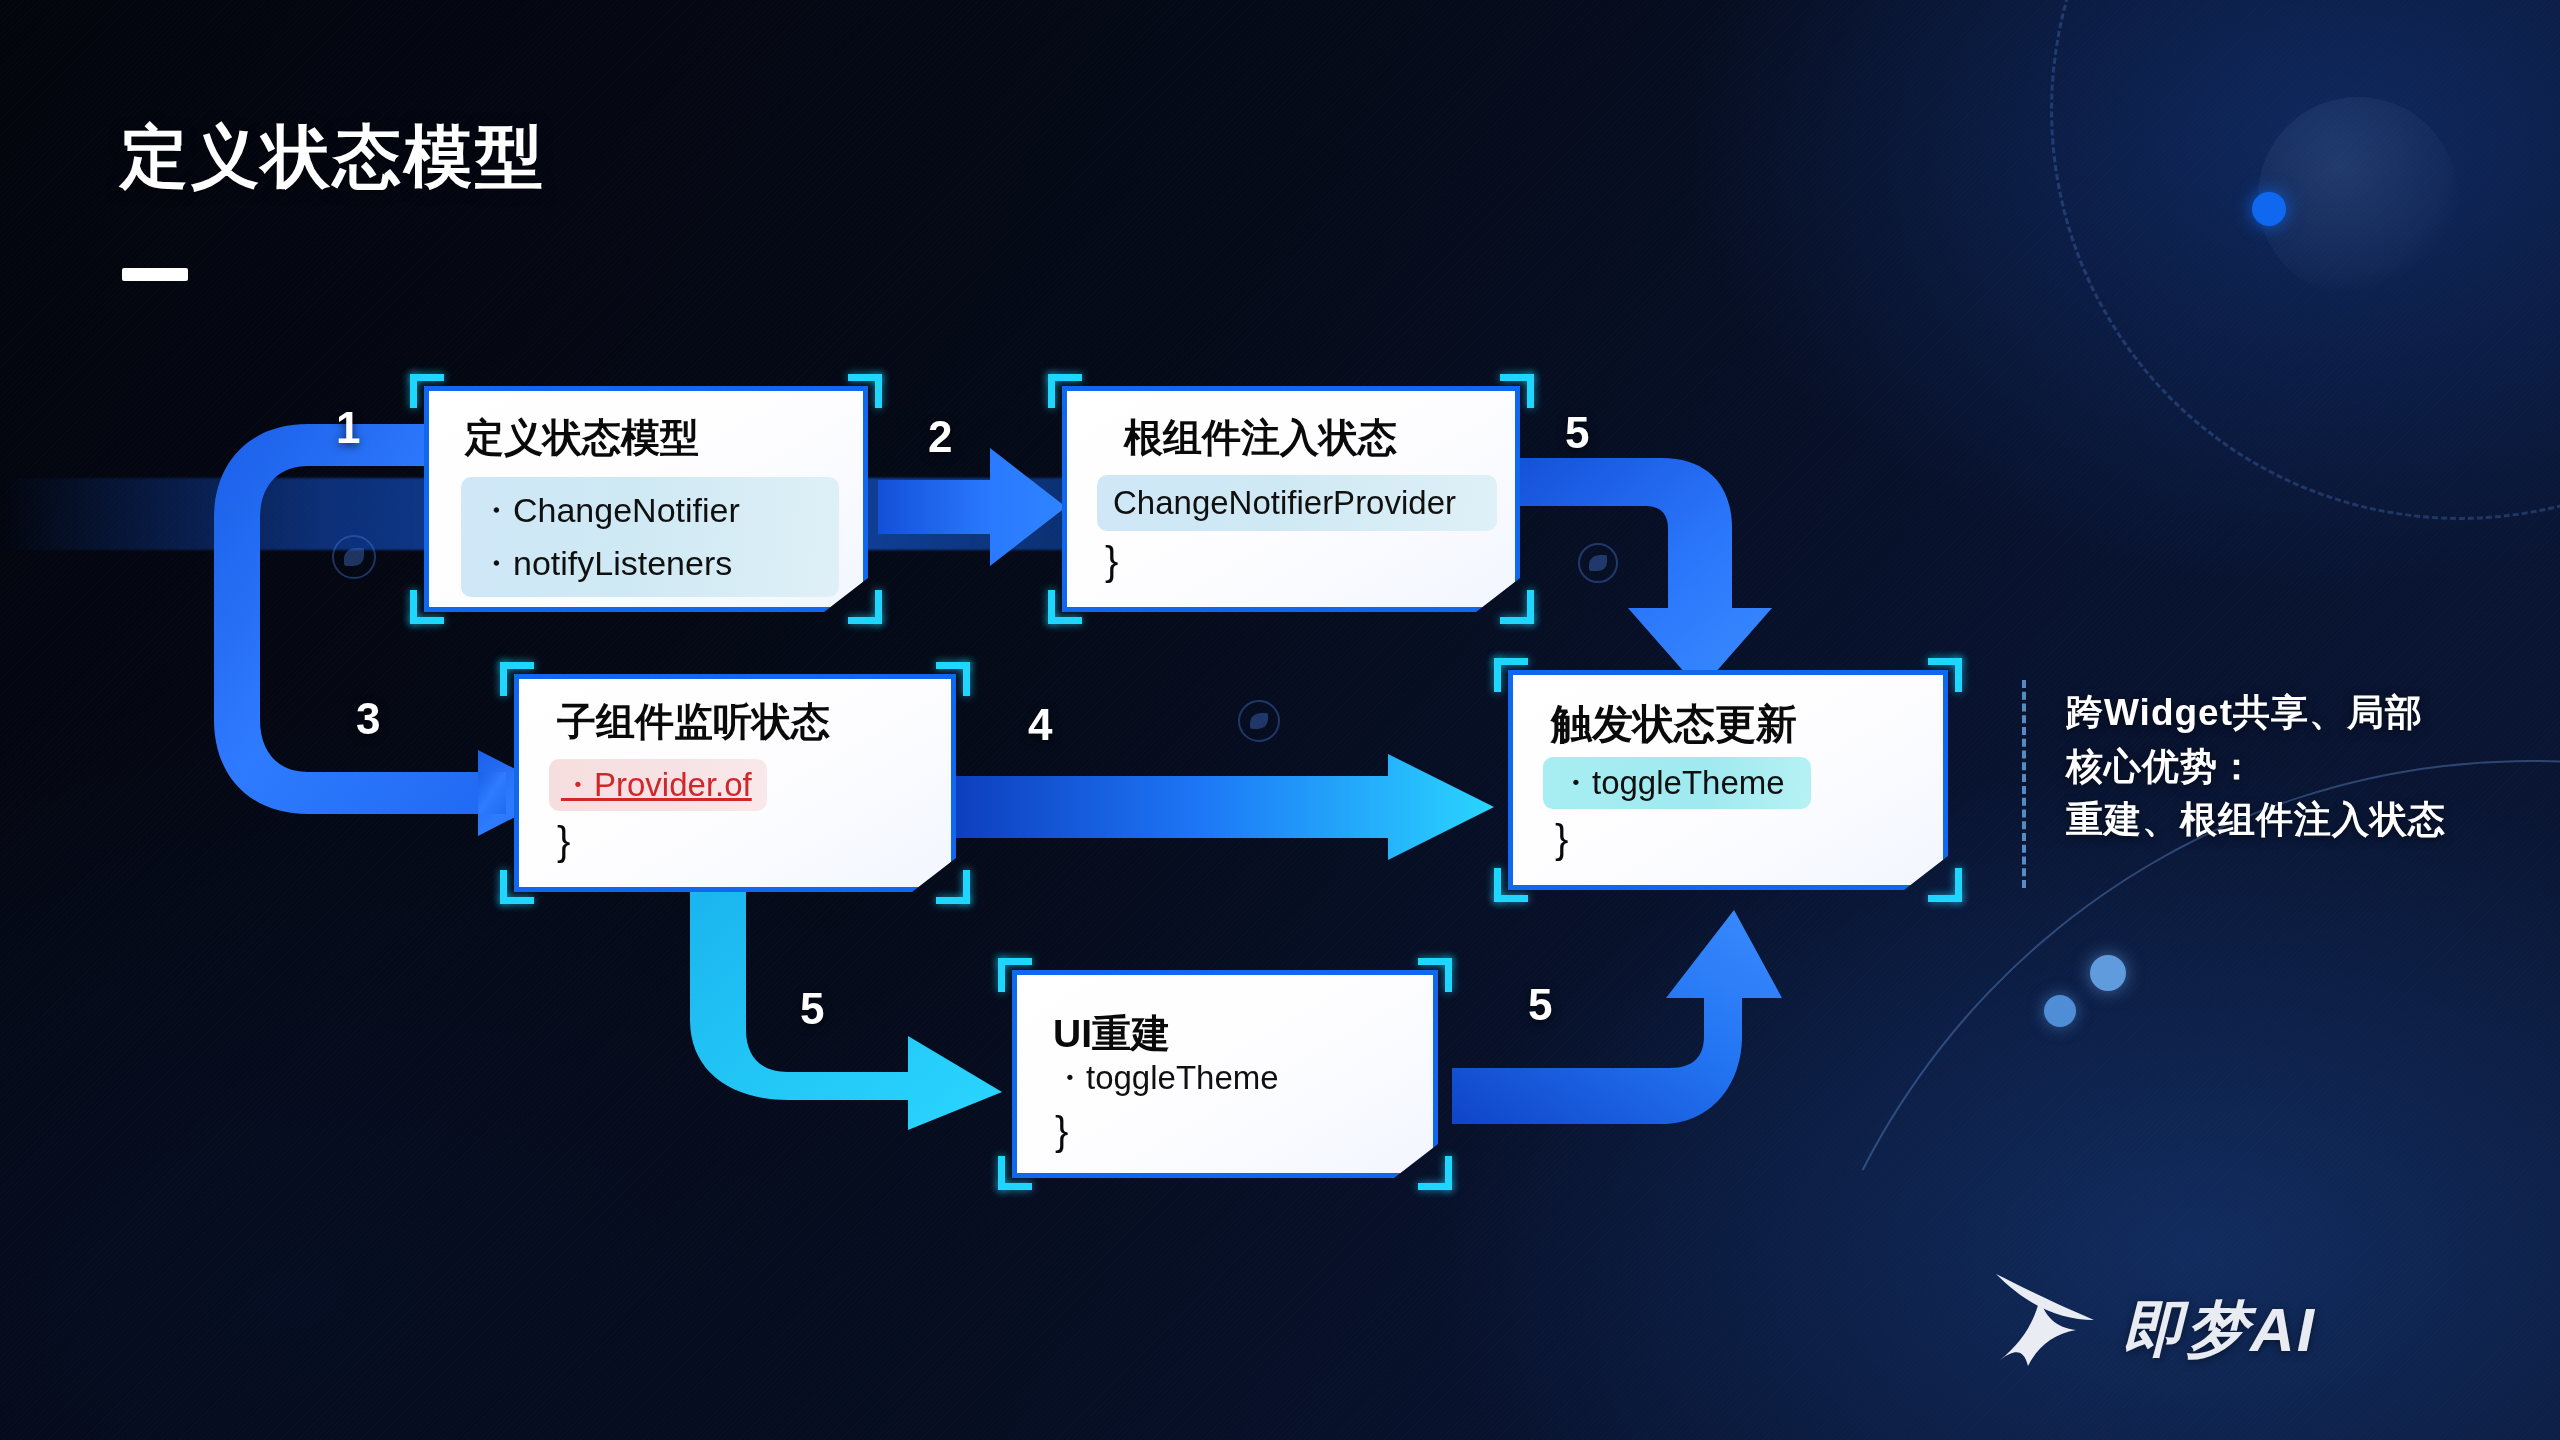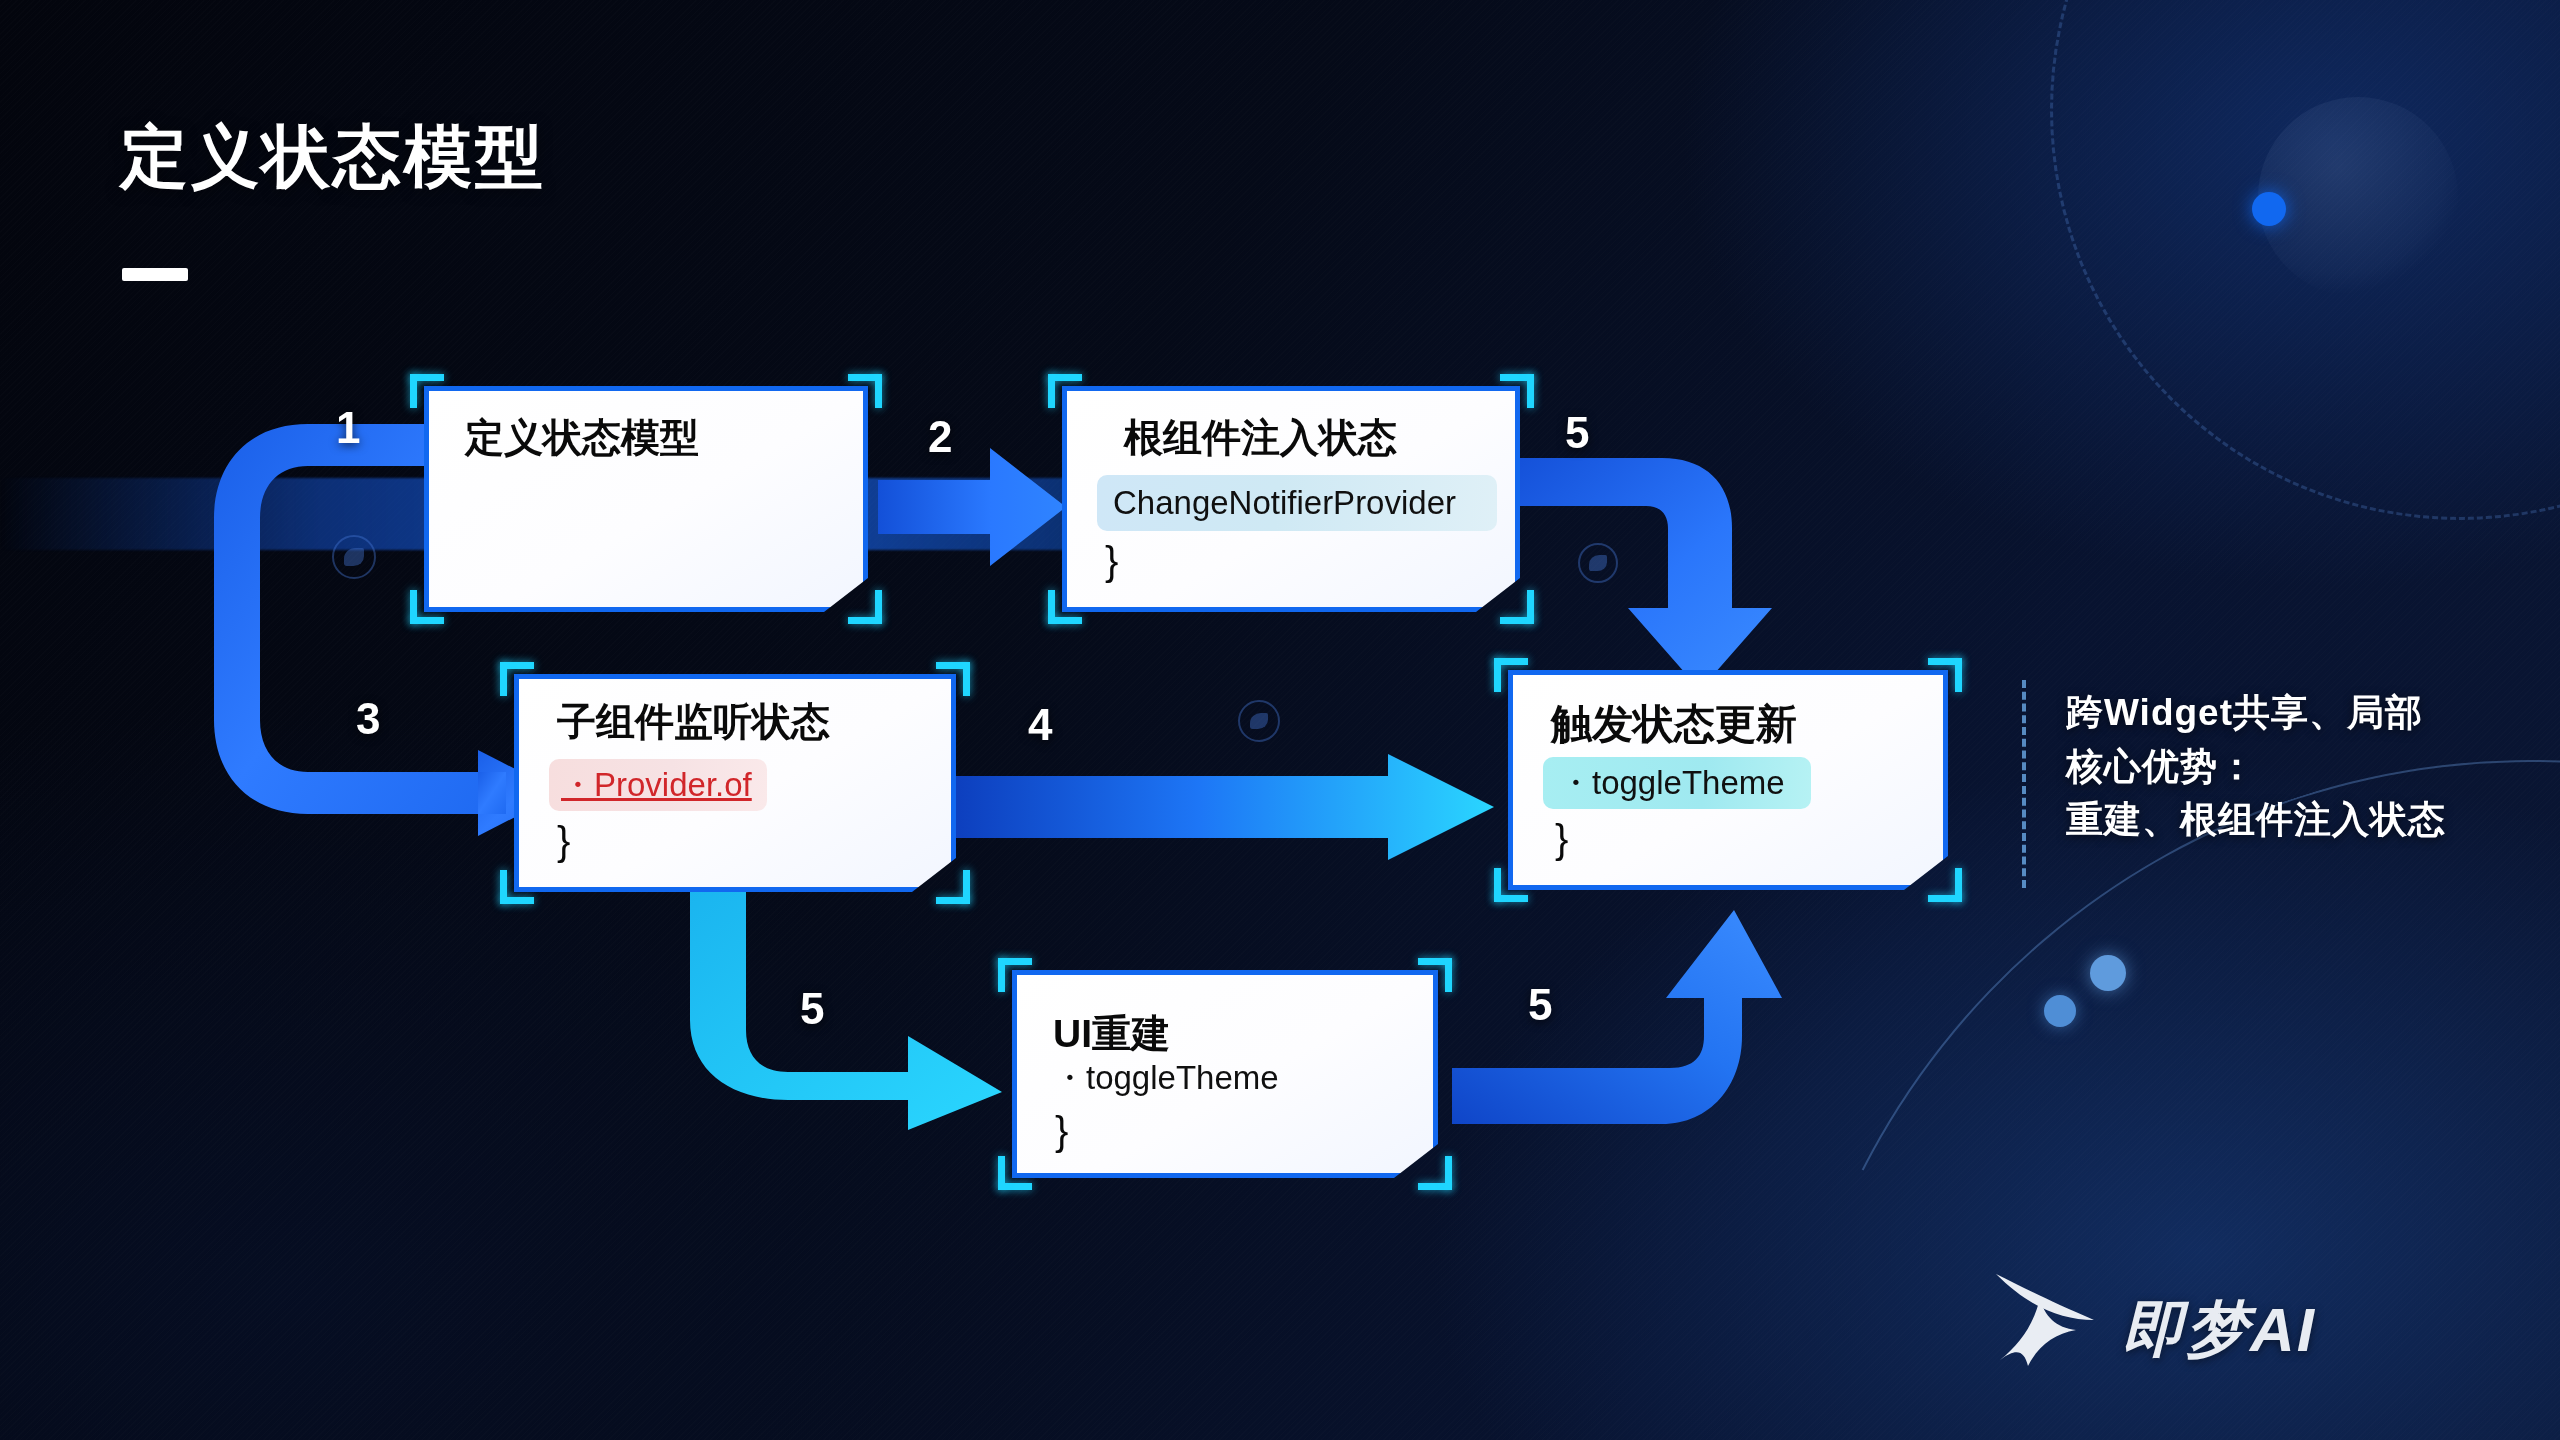--- a/index.html
+++ b/index.html
@@ -232,20 +232,24 @@
     <i style="left:0;   top:0;   width:7px;  height:34px;"></i>
     <i style="right:0;  top:0;   width:34px; height:7px;"></i>
     <i style="right:0;  top:0;   width:7px;  height:34px;"></i>
     <i style="left:0;   bottom:0;width:34px; height:7px;"></i>
     <i style="left:0;   bottom:0;width:7px;  height:34px;"></i>
     <i style="right:0;  bottom:0;width:34px; height:7px;"></i>
     <i style="right:0;  bottom:0;width:7px;  height:34px;"></i>
   </div>
   <div class="card" style="left:424px; top:386px; width:444px; height:226px;">
     <div class="card-title" style="left:36px; top:20px; font-size:39px;">定义状态模型</div>
+    <div class="chip blue" style="left:32px; top:86px; width:378px; height:120px; flex-direction:column; align-items:flex-start; justify-content:center; padding:0 18px;">
+      <span style="font-size:34px; line-height:1.55;">・ChangeNotifier</span>
+      <span style="font-size:34px; line-height:1.55;">・notifyListeners</span>
+    </div>
   </div>
 
   <div class="brk" style="left:1048px; top:374px; width:486px; height:250px;">
     <i style="left:0;   top:0;   width:34px; height:7px;"></i>
     <i style="left:0;   top:0;   width:7px;  height:34px;"></i>
     <i style="right:0;  top:0;   width:34px; height:7px;"></i>
     <i style="right:0;  top:0;   width:7px;  height:34px;"></i>
     <i style="left:0;   bottom:0;width:34px; height:7px;"></i>
     <i style="left:0;   bottom:0;width:7px;  height:34px;"></i>
     <i style="right:0;  bottom:0;width:34px; height:7px;"></i>

